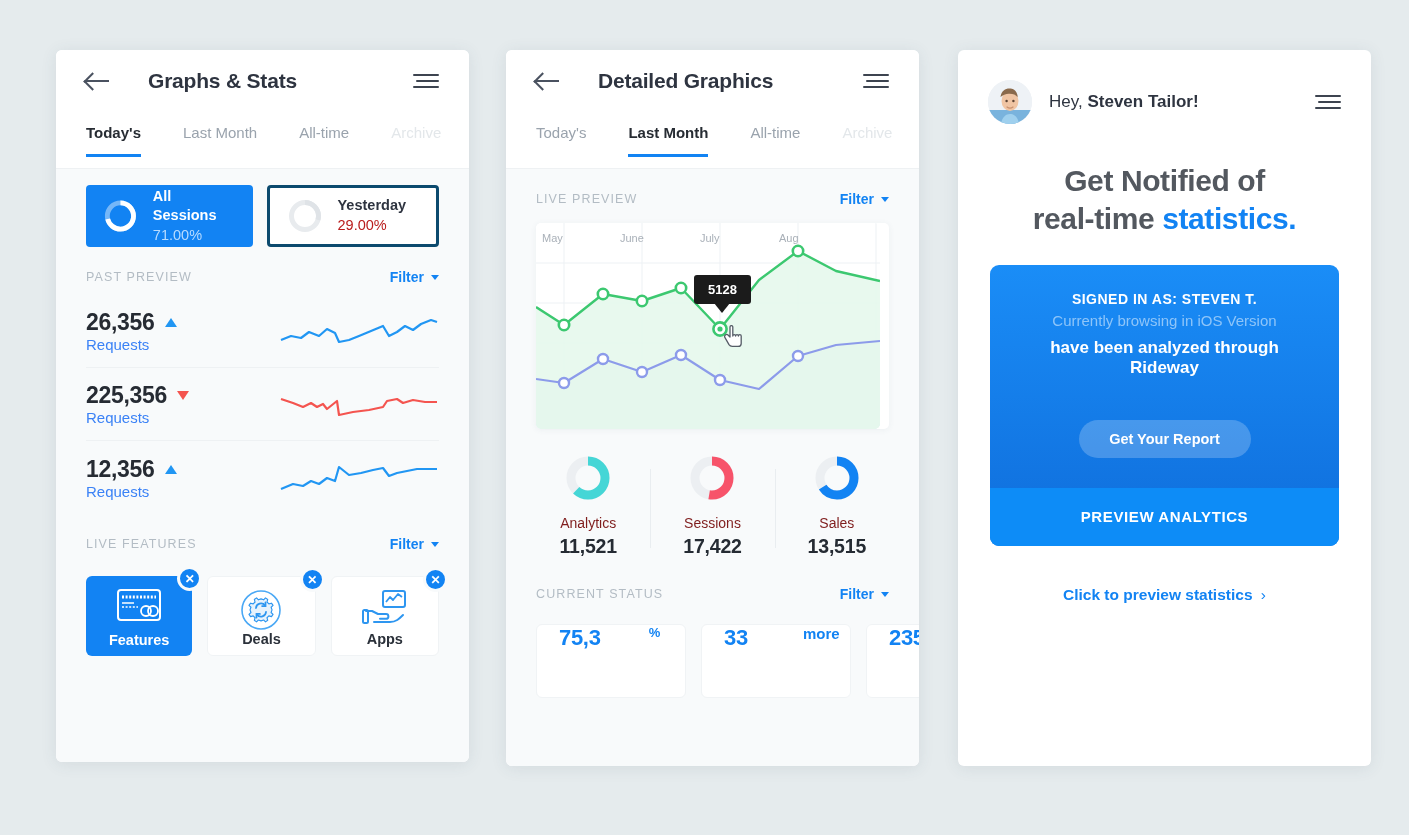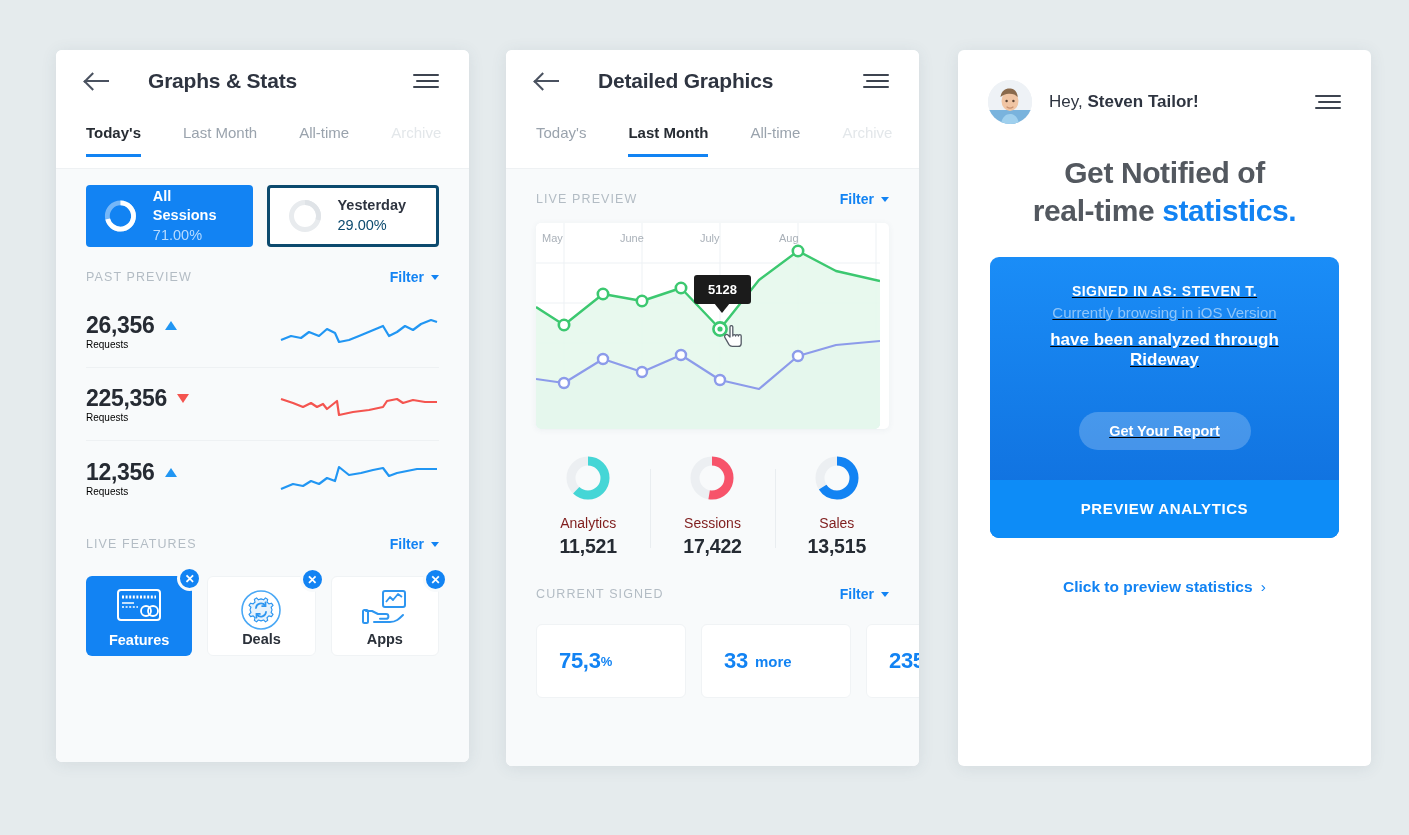--- a/index.html
+++ b/index.html
@@ -61,31 +61,31 @@
            border-top:5px solid #1283f3; }
 
   
   .sess-row { display:flex; gap:14px; padding: 16px 30px 0 30px; }
   .sess-card { flex:1; height:62px; border-radius:4px; display:flex; align-items:center; padding:0 16px; gap:14px; cursor:pointer;}
   .sess-card.primary { background:#1283f3; }
   .sess-card.plain { background:#fff; border:3px solid #0c4a6e; }
   .sess-name { font-size:14.5px; font-weight:bold; line-height:1.35; }
   .sess-pct  { font-size:14.5px; line-height:1.35; }
   .primary .sess-name{ color:#fff; } .primary .sess-pct{ color:#b7dbff; }
-  .plain .sess-name{ color:#2e3440; } .plain .sess-pct{ color:#0c4a6e; }
+  .plain .sess-name{ color:#2e3440; } .plain .sess-pct{ color:#b91c1c; }
 
   
   .list { padding: 0 30px; }
   .lrow { display:flex; align-items:center; height:73px; border-bottom:1px solid #eef1f3; }
   .lrow:last-child{ border-bottom:none; }
   .lnum-wrap { width:165px; }
   .lnum { font-size:23px; font-weight:bold; color:#262b33; display:flex; align-items:center; gap:10px; letter-spacing:-.3px;}
   .tri-up { width:0;height:0;border-left:6px solid transparent;border-right:6px solid transparent;border-bottom:9px solid #2196f3; }
   .tri-dn { width:0;height:0;border-left:6px solid transparent;border-right:6px solid transparent;border-top:9px solid #f4544f; }
-  .lsub { font-size:10px; color:#000000; margin-top:0; }
+  .lsub { font-size:15px; color:#3b82f6; margin-top:0; }
   .spark { margin-left:auto; }
 
   
   .feat-row { display:flex; gap:15px; padding: 14px 30px 0 30px; position:relative; }
   .feat { flex:1; height:80px; border-radius:6px; position:relative; cursor:pointer;
           display:flex; flex-direction:column; align-items:center; justify-content:flex-start; padding-top:12px; }
   .feat.sel { background:#1283f3; }
   .feat.off { background:#fff; border:1px solid #f0f3f5; }
   .feat-label { font-size:14.5px; font-weight:bold; position:absolute; bottom:8px; }
   .feat.sel .feat-label{ color:#fff; } .feat.off .feat-label{ color:#2b313a; }
@@ -97,39 +97,39 @@
   .chart-card { margin: 6px 30px 0 30px; height:206px; border-radius:5px; background:#fff;
                 box-shadow:0 1px 6px rgba(70,95,120,.07); overflow:visible; position:relative; }
   .donuts { display:flex; padding: 24px 20px 0 20px; }
   .dcell { flex:1; display:flex; flex-direction:column; align-items:center; position:relative; }
   .dcell + .dcell::before { content:""; position:absolute; left:0; top:16px; bottom:10px; width:1px; background:#e9edf0; }
   .dlabel { font-size:14px; color:#7f1d1d; margin-top:12px; }
   .dval { font-size:19.5px; font-weight:bold; color:#252b33; margin-top:4px; letter-spacing:-.2px;}
 
   .status-row { display:flex; gap:15px; padding: 12px 30px 0 30px; }
   .st-card { flex:1; min-width:150px; height:74px; background:#fff; border:1px solid #f0f3f5;
-             border-radius:6px; display:flex; align-items:center; padding:0 22px; cursor:pointer;}
+             border-radius:6px; display:flex; padding:0 22px; cursor:pointer;gap:48px;}
   .st-val { font-size:22px; font-weight:bold; color:#1283f3; letter-spacing:-.3px; }
   .st-sup { font-size:13px; font-weight:bold; color:#1283f3; vertical-align:super; }
   .st-more { font-size:15px; font-weight:bold; color:#1283f3; margin-left:7px; }
 
   
   .p3head { display:flex; align-items:center; padding:30px 30px 0 30px; }
   .avatar { width:44px; height:44px; border-radius:50%; overflow:hidden; flex:none; background:#eceff3; }
   .greet { font-size:17px; color:#2e3440; margin-left:17px; }
   .greet b { font-weight:bold; }
-  .hero { text-align:center; margin-top:30px; font-size:30px; line-height:1.28; color:#53585f; font-weight:bold; letter-spacing:-.4px; }
+  .hero { text-align:center; margin-top:38px; font-size:30px; line-height:1.28; color:#53585f; font-weight:bold; letter-spacing:-.4px; }
   .hero .hl { color:#1283f3; }
 
   .stackwrap { position:relative; margin:26px 32px 0 32px; }
   .stack3 { position:absolute; left:56px; right:56px; top:0; height:40px; background:#cde6ff; border-radius:9px 9px 0 0; }
   .stack2 { position:absolute; left:28px; right:28px; top:14px; height:40px; background:#73b5f9; border-radius:9px 9px 0 0; }
   .bigcard { position:relative; border-radius:9px; overflow:hidden;
              background:linear-gradient(180deg,#1a8df7 0%, #0f6ddb 100%); }
-  .bc-inner { padding: 26px 26px 30px 26px; text-align:center;text-decoration:underline; }
+  .bc-inner { padding: 26px 26px 30px 26px; text-align:center; }
   .bc-t1 { font-size:14px; font-weight:bold; color:#fff; letter-spacing:.5px; }
   .bc-t2 { font-size:15px; color:#8ec5f9; margin-top:5px; }
   .bc-amt { font-size:37px; font-weight:bold; color:#fff; margin-top:44px; letter-spacing:-.7px; }
   .bc-t3 { font-size:17px; font-weight:bold; color:#fff; margin-top:9px; }
   .bc-btn { margin:42px auto 0 auto; width:172px; height:38px; border-radius:19px;
             background:rgba(255,255,255,.22); color:#fff; font-size:14.5px; font-weight:bold;
             display:flex; align-items:center; justify-content:center; cursor:pointer; }
   .bc-foot { background:#0d8cf7; height:58px; display:flex; align-items:center; justify-content:center;
              color:#fff; font-size:15px; font-weight:bold; letter-spacing:.6px; cursor:pointer; }
   .p3link { text-align:center; margin-top:40px; font-size:15.5px; font-weight:bold; color:#1283f3; cursor:pointer; }
@@ -399,21 +399,21 @@
           <svg width="50" height="50" viewBox="0 0 50 50">
             <circle cx="25" cy="25" r="17" fill="none" stroke="#eceff2" stroke-width="9"></circle>
             <circle cx="25" cy="25" r="17" fill="none" stroke="#1283f3" stroke-width="9" stroke-dasharray="70 37" transform="rotate(-90 25 25)"></circle>
           </svg>
           <div class="dlabel">Sales</div>
           <div class="dval">13,515</div>
         </div>
       </div>
 
       <div class="sec-head" style="padding-top:28px;">
-        <div class="sec-title">CURRENT SIGNED</div>
+        <div class="sec-title">CURRENT STATUS</div>
         <div class="filter">
           <span>Filter</span>
           <span class="caret"></span>
         </div>
       </div>
 
       <div class="status-row">
         <div class="st-card">
           <span class="st-val">75,3</span>
           <span class="st-sup">%</span>

